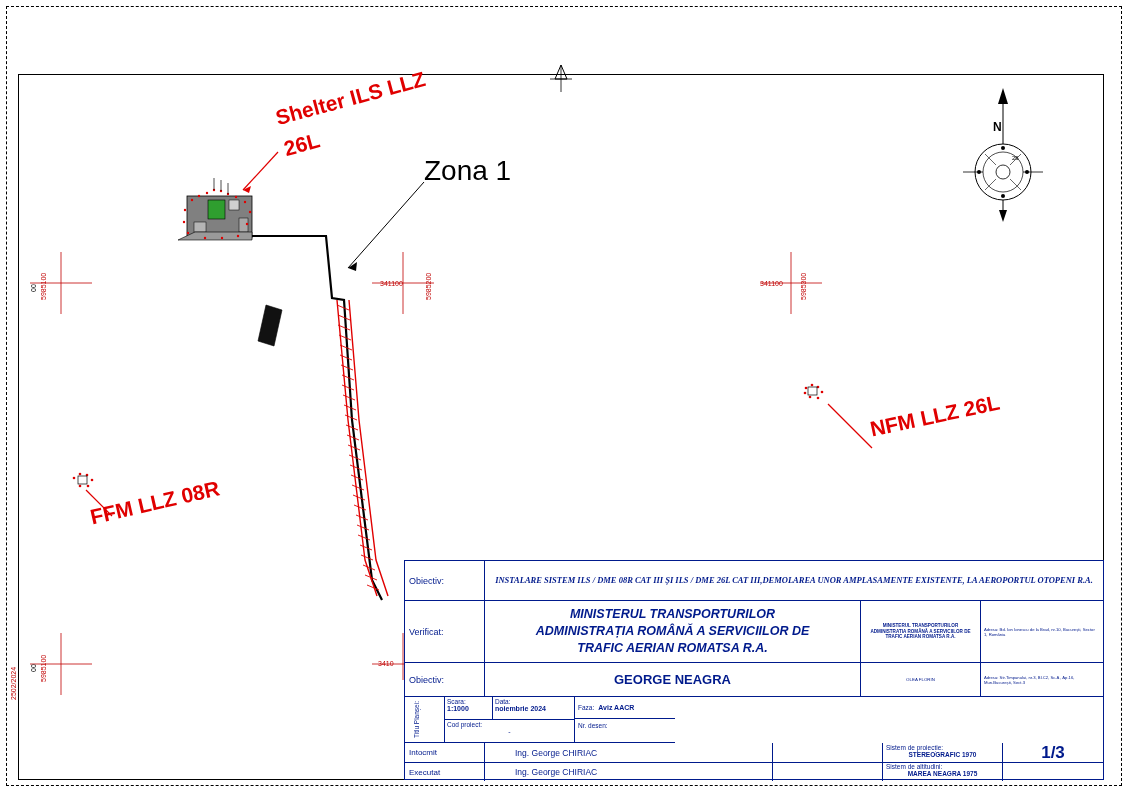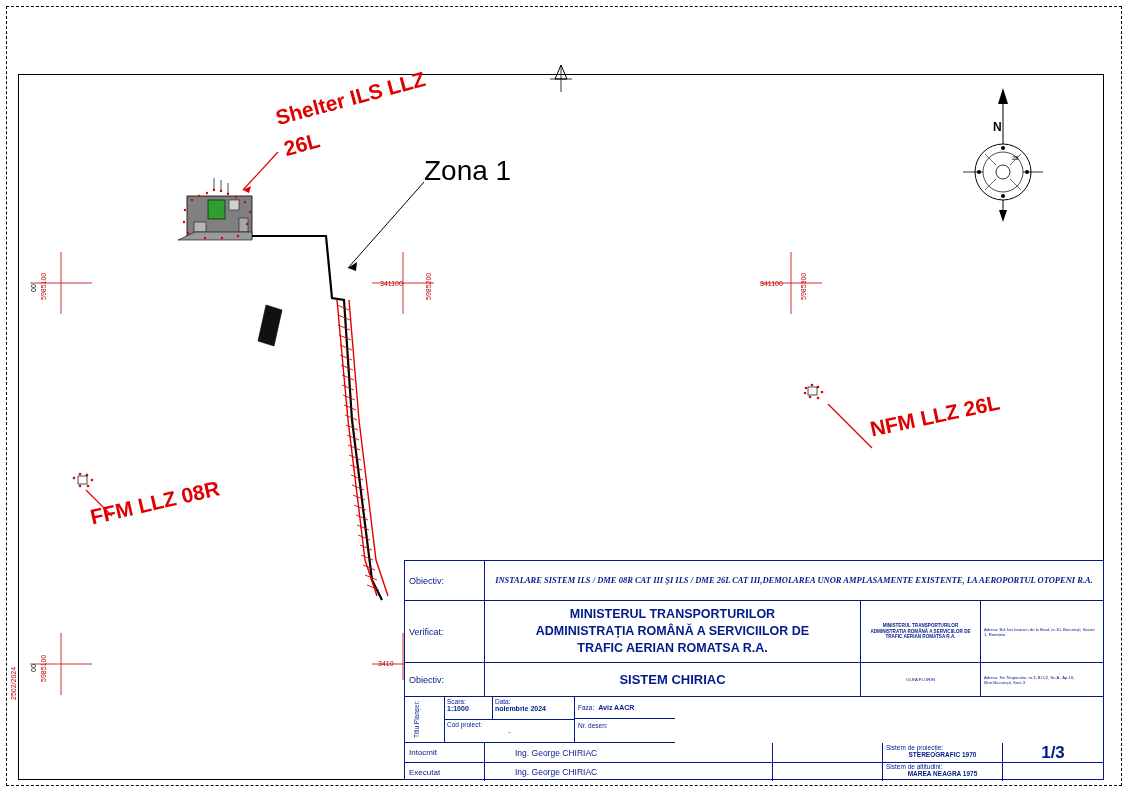--- a/index.html
+++ b/index.html
@@ -131,20 +131,21 @@
     font-size: 8.5px;
     color: #001a8c;
     line-height: 1.3em;
   }
   .benef-text {
     font-weight: bold;
     font-size: 12.5px;
     color: #001a8c;
     line-height: 1.35em;
     text-align: center;
+    font-style: italic;
   }
   .exec-text {
     font-weight: bold;
     font-size: 13px;
     color: #001a8c;
   }
   .romatsa-logo-box {
     width: 120px;
     font-size: 4.6px;
     line-height: 1.25em;
@@ -407,21 +408,21 @@
         <div class="benef-text">ADMINISTRAȚIA ROMÂNĂ A SERVICIILOR DE</div>
         <div class="benef-text">TRAFIC AERIAN ROMATSA R.A.</div>
       </div>
       <div class="tb-cell romatsa-logo-box">MINISTERUL TRANSPORTURILOR ADMINISTRATIA ROMÂNĂ A SERVICIILOR DE TRAFIC AERIAN ROMATSA R.A.</div>
       <div class="tb-cell addr-box">Adresa: Bd. Ion Ionescu de la Brad, nr.10, București, Sector 1, România</div>
     </div>
 
     <div class="tb-row" style="height:34px;">
       <div class="tb-cell lbl">Obiectiv:</div>
       <div class="tb-cell center" style="flex:1;">
-        <span class="exec-text">SISTEM CHIRIAC</span>
+        <span class="exec-text">GEORGE NEAGRA</span>
       </div>
       <div class="tb-cell" style="width:120px; display:flex; align-items:center; justify-content:center;">
         <span class="small-line">OLEA FLORIN</span>
       </div>
       <div class="tb-cell addr-box">Adresa: Str.Timpanului, nr.3, Bl.C2, Sc.A , Ap.16, Mun.București, Sect.3</div>
     </div>
 
     <div class="tb-row" style="height:46px;">
       <div class="tb-cell" style="width:40px; padding:0; display:flex;">
         <span class="plansa-vert">Titlu

